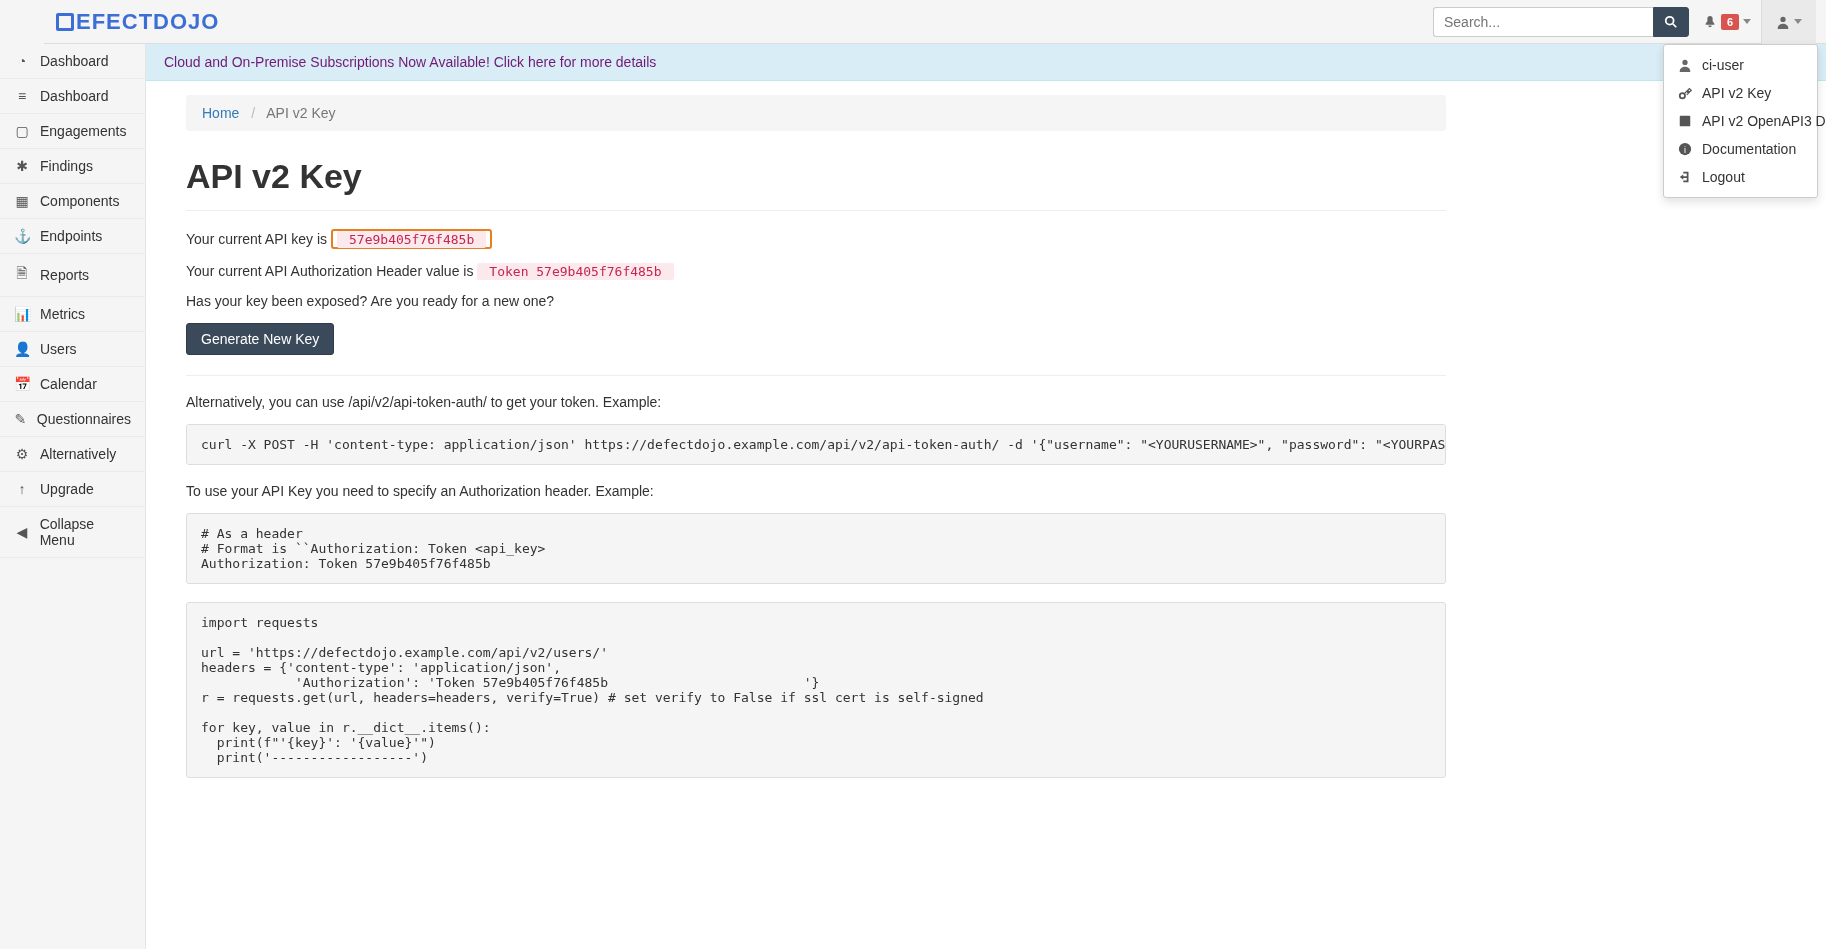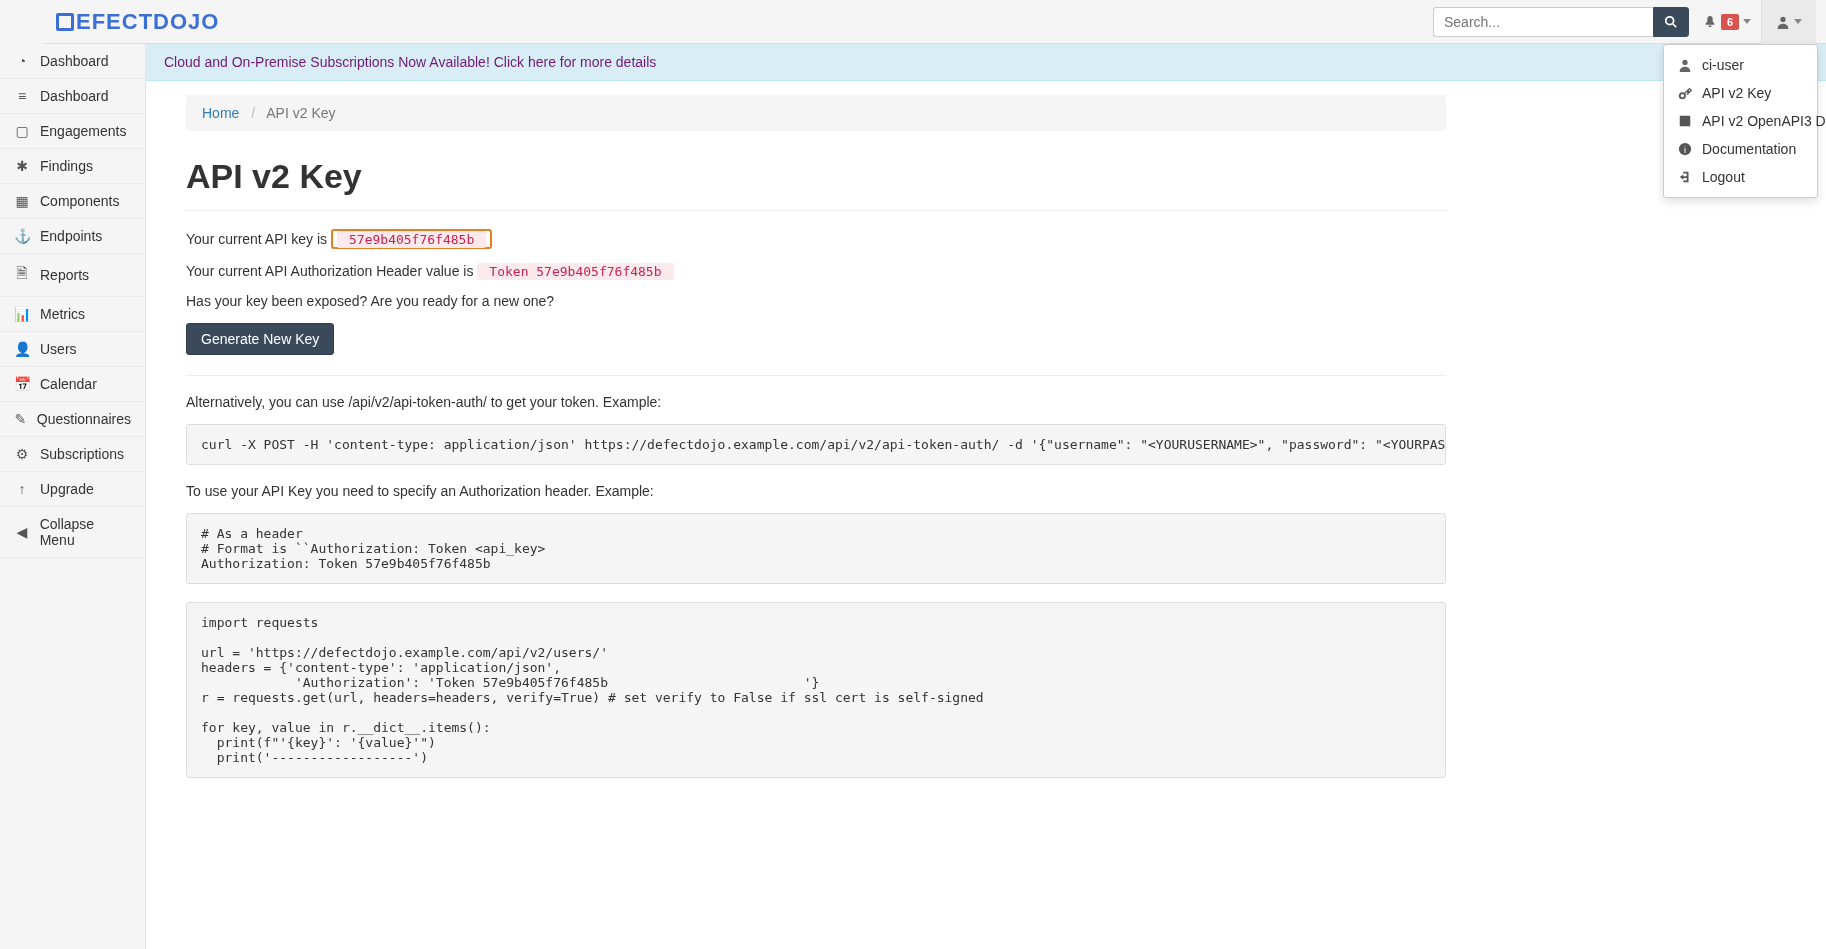--- a/index.html
+++ b/index.html
@@ -157,21 +157,21 @@
     <div class="sidebar-item">
         <span class="ic">📅</span>
         <span>Calendar</span>
       </div>
     <div class="sidebar-item">
         <span class="ic">✎</span>
         <span>Questionnaires</span>
       </div>
     <div class="sidebar-item">
         <span class="ic">⚙</span>
-        <span>Subscriptions</span>
+        <span>Alternatively</span>
       </div>
     <div class="sidebar-item">
         <span class="ic">↑</span>
         <span>Upgrade</span>
       </div>
     <div class="sidebar-item">
         <span class="ic">◀</span>
         <span>Collapse Menu</span>
       </div>
   </div>

